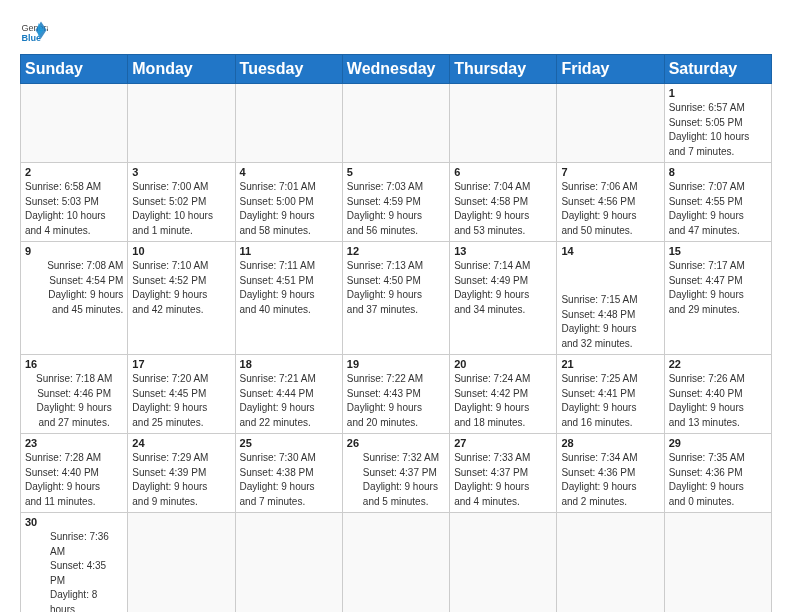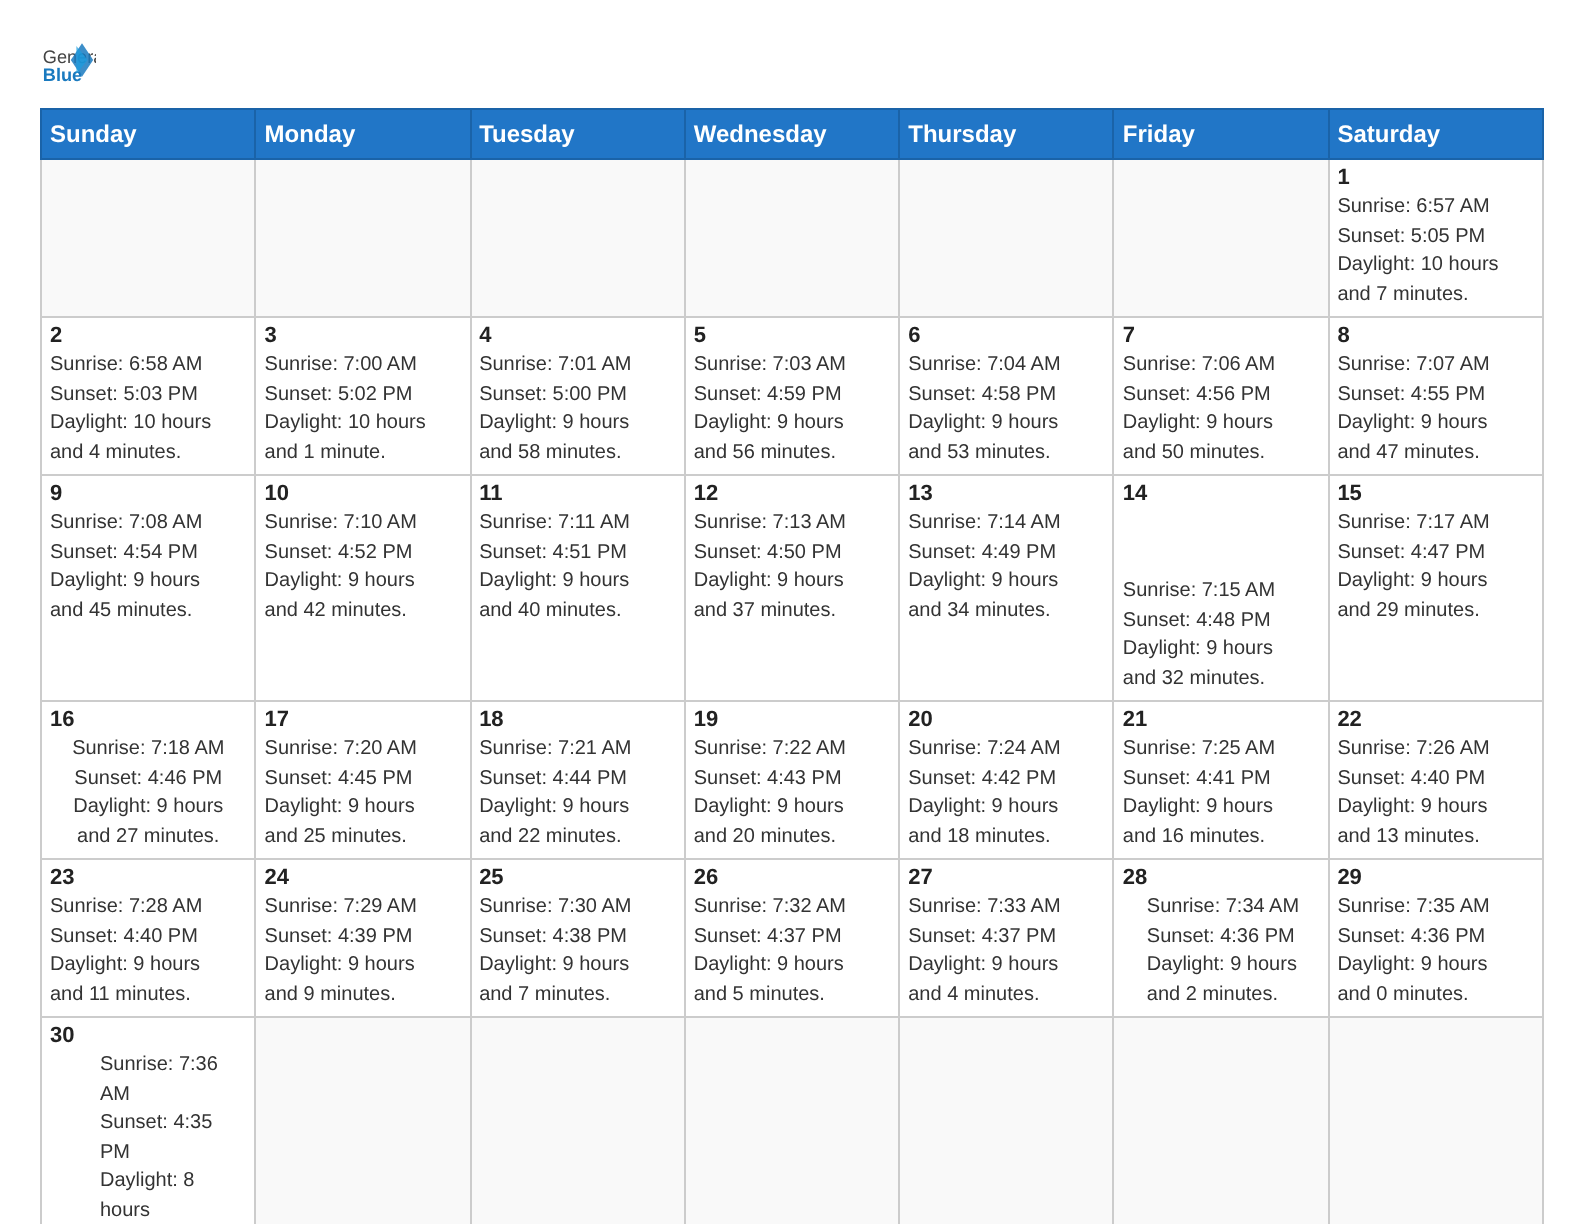--- a/index.html
+++ b/index.html
@@ -44,21 +44,21 @@
       color: #555;
     }
     .calendar {
       width: 100%;
       border-collapse: collapse;
       border: 1px solid #ccc;
     }
     .calendar th {
       background-color: #2176c7;
       color: #fff;
-      font-size: 12px;
+      font-size: 16px;
       font-weight: bold;
       padding: 5px 4px;
       text-align: left;
       border: 1px solid #1a63a8;
     }
     .calendar td {
       vertical-align: top;
       border: 1px solid #ccc;
       padding: 3px 4px;
       width: calc(100%/7);
@@ -180,21 +180,21 @@
             <span class="day-num">8</span>
             <div class="day-info" style="white-space: pre-line;">Sunrise: 7:07 AM
 Sunset: 4:55 PM
 Daylight: 9 hours
 and 47 minutes.</div>
           </td>
         </tr>
         <tr>
           <td>
             <span class="day-num">9</span>
-            <div class="day-info" style="white-space: pre-line;">Sunrise: 7:08 AM
+            <div class="day-info" style="white-space: pre-line; text-align: right;">Sunrise: 7:08 AM
 Sunset: 4:54 PM
 Daylight: 9 hours
 and 45 minutes.</div>
           </td>
           <td>
             <span class="day-num">10</span>
             <div class="day-info" style="white-space: pre-line;">Sunrise: 7:10 AM
 Sunset: 4:52 PM
 Daylight: 9 hours
 and 42 minutes.</div>
@@ -303,35 +303,35 @@
           </td>
           <td>
             <span class="day-num">25</span>
             <div class="day-info" style="white-space: pre-line;">Sunrise: 7:30 AM
 Sunset: 4:38 PM
 Daylight: 9 hours
 and 7 minutes.</div>
           </td>
           <td>
             <span class="day-num">26</span>
-            <div class="day-info" style="white-space: pre-line;">Sunrise: 7:32 AM
+            <div class="day-info" style="white-space: pre-line; margin-left: 16px;">Sunrise: 7:32 AM
 Sunset: 4:37 PM
 Daylight: 9 hours
 and 5 minutes.</div>
           </td>
           <td>
             <span class="day-num">27</span>
             <div class="day-info" style="white-space: pre-line;">Sunrise: 7:33 AM
 Sunset: 4:37 PM
 Daylight: 9 hours
 and 4 minutes.</div>
           </td>
           <td>
             <span class="day-num">28</span>
-            <div class="day-info" style="white-space: pre-line; margin-left: 12px;">Sunrise: 7:34 AM
+            <div class="day-info" style="white-space: pre-line;">Sunrise: 7:34 AM
 Sunset: 4:36 PM
 Daylight: 9 hours
 and 2 minutes.</div>
           </td>
           <td>
             <span class="day-num">29</span>
             <div class="day-info" style="white-space: pre-line;">Sunrise: 7:35 AM
 Sunset: 4:36 PM
 Daylight: 9 hours
 and 0 minutes.</div>

